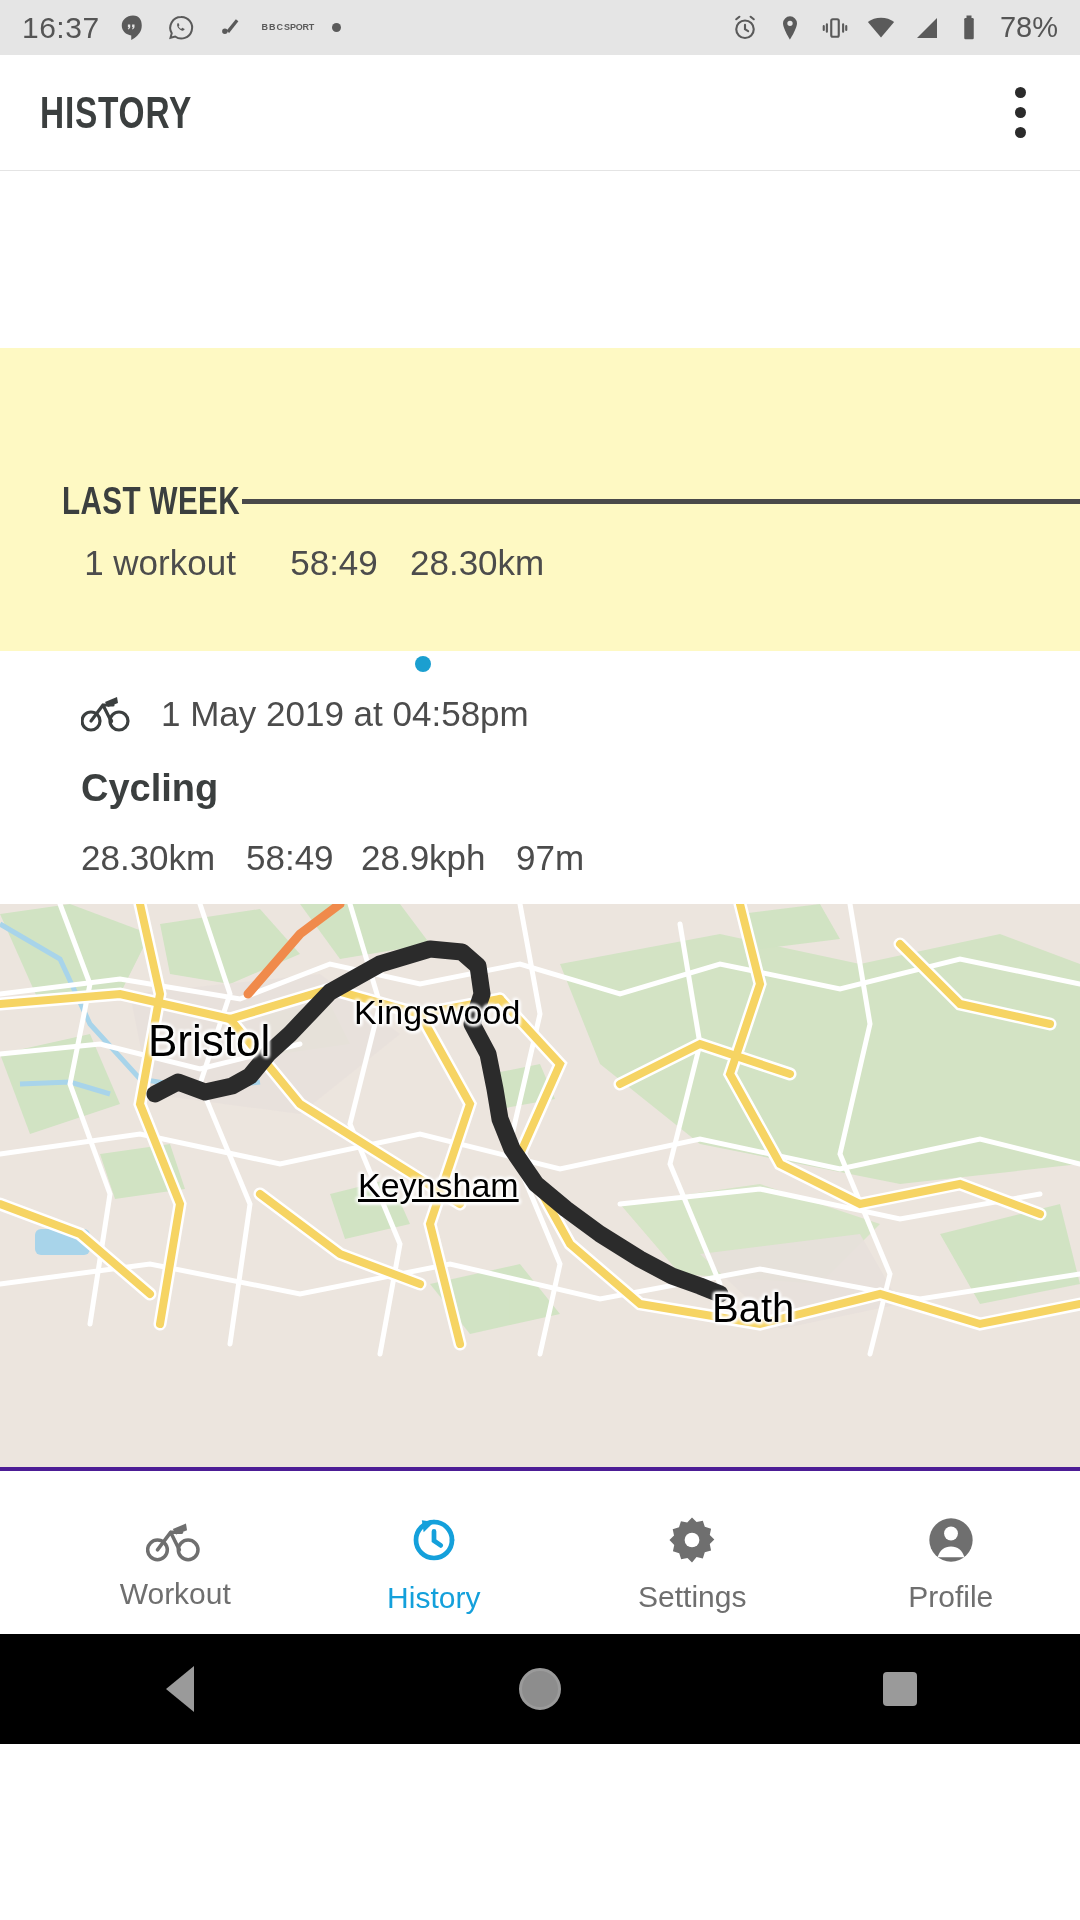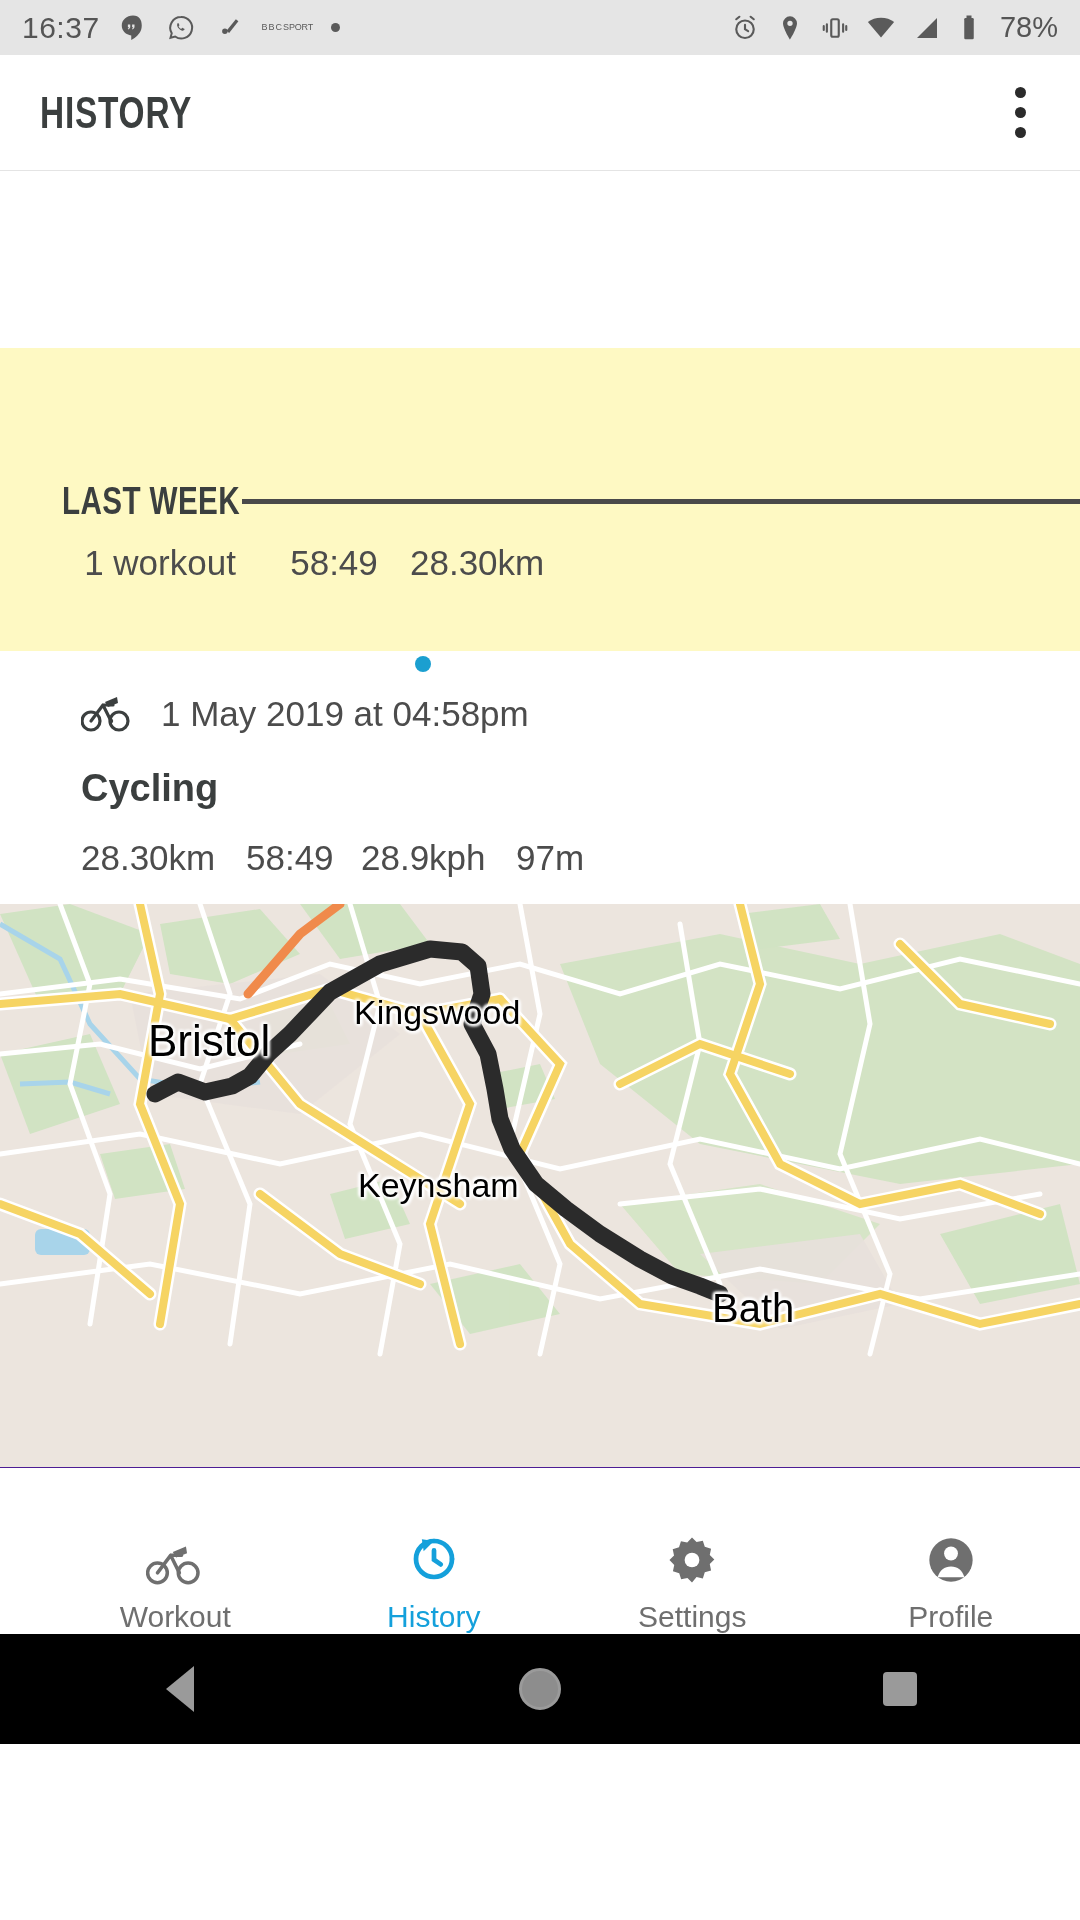--- a/index.html
+++ b/index.html
@@ -10,21 +10,21 @@
   .statusbar{
     height:55px; background:#e5e5e5; display:flex; align-items:center;
     padding:0 22px; color:#5a5a5a;
   }
   .sb-time{ font-size:30px; letter-spacing:.5px; color:#555; }
   .sb-left{ display:flex; align-items:center; gap:18px; flex:1; }
   .sb-right{ display:flex; align-items:center; gap:16px; }
   .sb-icon{ display:inline-flex; align-items:center; justify-content:center; }
   .sb-batt{ font-size:29px; color:#555; margin-left:4px; }
   .bbc-sport{
-    font-size:9px; font-weight:normal; line-height:9px; text-align:center;
+    font-size:9px; font-weight:bold; line-height:9px; text-align:center;
     color:#5a5a5a; letter-spacing:-.2px;
   }
   .bbc-sport .blocks{ letter-spacing:1px; font-size:9px; }
   .sb-dot{ width:9px; height:9px; border-radius:50%; background:#5a5a5a; }
 
   
   .appbar{
     height:116px; background:#fff; display:flex; align-items:center;
     justify-content:space-between; padding:0 40px;
     border-bottom:1px solid #e4e4e4;
@@ -83,22 +83,22 @@
     text-shadow: 2px 0 3px #fff, -2px 0 3px #fff, 0 2px 3px #fff,
                  0 -2px 3px #fff, 2px 2px 3px #fff, -2px -2px 3px #fff;
   }
   .lbl-bristol{ left:148px; top:990px; font-size:44px; font-weight:normal; }
   .lbl-kingswood{ left:338px; top:963px; font-size:34px; }
   .lbl-keynsham{ left:358px; top:1140px; font-size:34px; }
   .lbl-bath{ left:710px; top:1262px; font-size:40px; }
 
   
   .bottomnav{
-    height:167px; background:#fff; border-top:1px solid #4c1d95;
-    display:flex; align-items:flex-end; padding-top:22px;padding-left:46px;
+    height:167px; background:#fff; border-top:4px solid #4c1d95;
+    display:flex; align-items:center; padding-top:22px;padding-left:46px;
   }
   .nav-item{
     flex:1; display:flex; flex-direction:column; align-items:center; gap:10px;
   }
   .nav-label{ font-size:30px; color:#6f6f6f; }
   .nav-item.active .nav-label{ color:#14a0db; }
 
   
   .androidnav{
     height:110px; background:#000; display:flex; align-items:center;
@@ -308,21 +308,21 @@
     <path d="M248 90 L300 30 L340 0" stroke="#f08a4b" stroke-width="9" fill="none" stroke-linecap="round"></path>
 
     <path d="M155 190 L178 178 L205 188 L232 182 L250 172 L268 150 L290 130
              L330 88 L380 60 L430 45 L462 48 L478 62 L482 90 L472 120
              L488 150 L495 185 L500 215 L512 245 L536 280 L566 305 L600 330
              L640 355 L672 372 L700 382 L720 390" stroke="#2b2b2b" stroke-width="17" fill="none" stroke-linecap="round" stroke-linejoin="round"></path>
   </svg>
 
   <div class="map-label lbl-bristol" style="position:absolute;left:148px;top:112px;font-size:44px;">Bristol</div>
   <div class="map-label lbl-kingswood" style="position:absolute;left:338px;top:89px;font-size:34px;margin-left:16px;">Kingswood</div>
-  <div class="map-label lbl-keynsham" style="position:absolute;left:358px;top:262px;font-size:34px;">Keynsham</div>
+  <div class="map-label lbl-keynsham" style="position:absolute;left:358px;top:262px;font-size:34px;text-decoration:underline;">Keynsham</div>
   <div class="map-label lbl-bath" style="position:absolute;left:712px;top:382px;font-size:40px;">Bath</div>
 </div>
 
 <div class="bottomnav">
   <div class="nav-item">
     <span>
       <svg width="58" height="46" viewBox="0 0 52 42">
         <circle cx="10" cy="30" r="9" fill="none" stroke="#6f6f6f" stroke-width="3.2"></circle>
         <circle cx="38" cy="30" r="9" fill="none" stroke="#6f6f6f" stroke-width="3.2"></circle>
         <path d="M10 30 L22 14 L30 30 M22 14 L32 14" stroke="#6f6f6f" stroke-width="3.2" fill="none" stroke-linecap="round" stroke-linejoin="round"></path>

